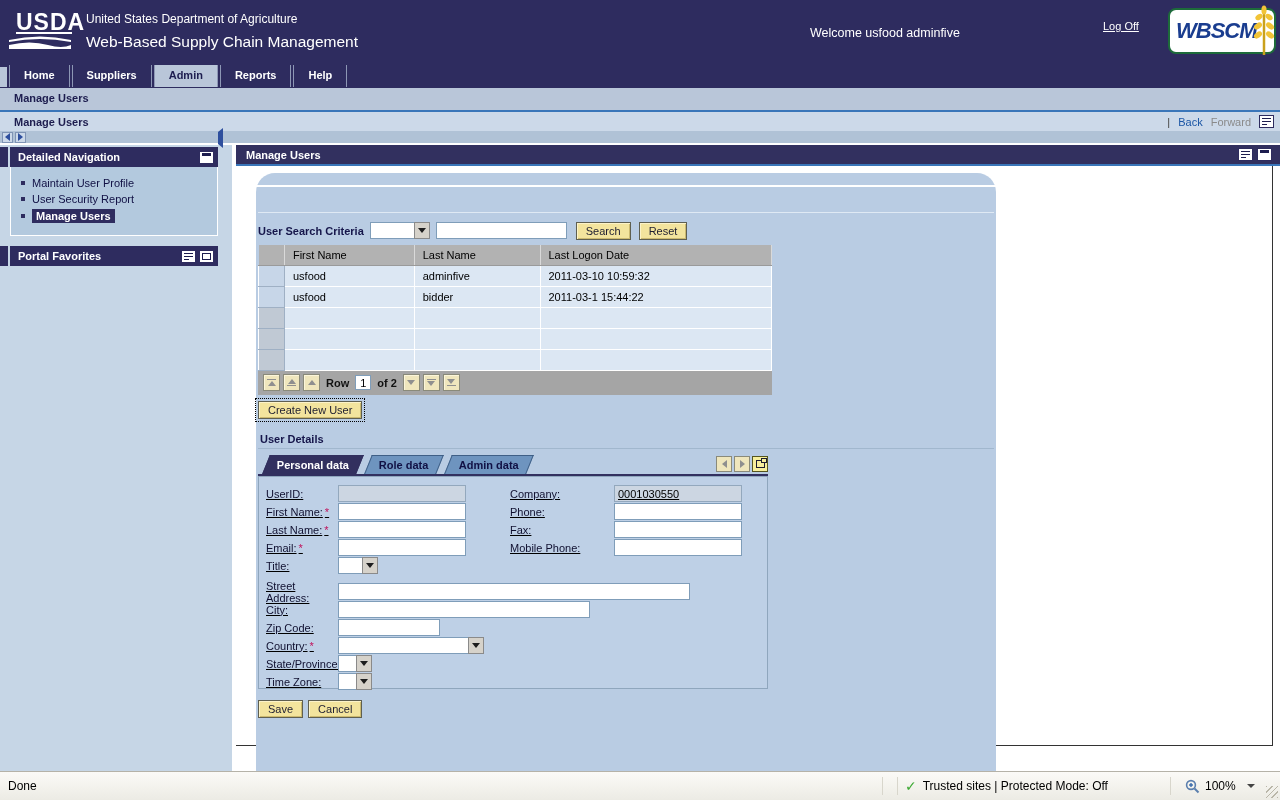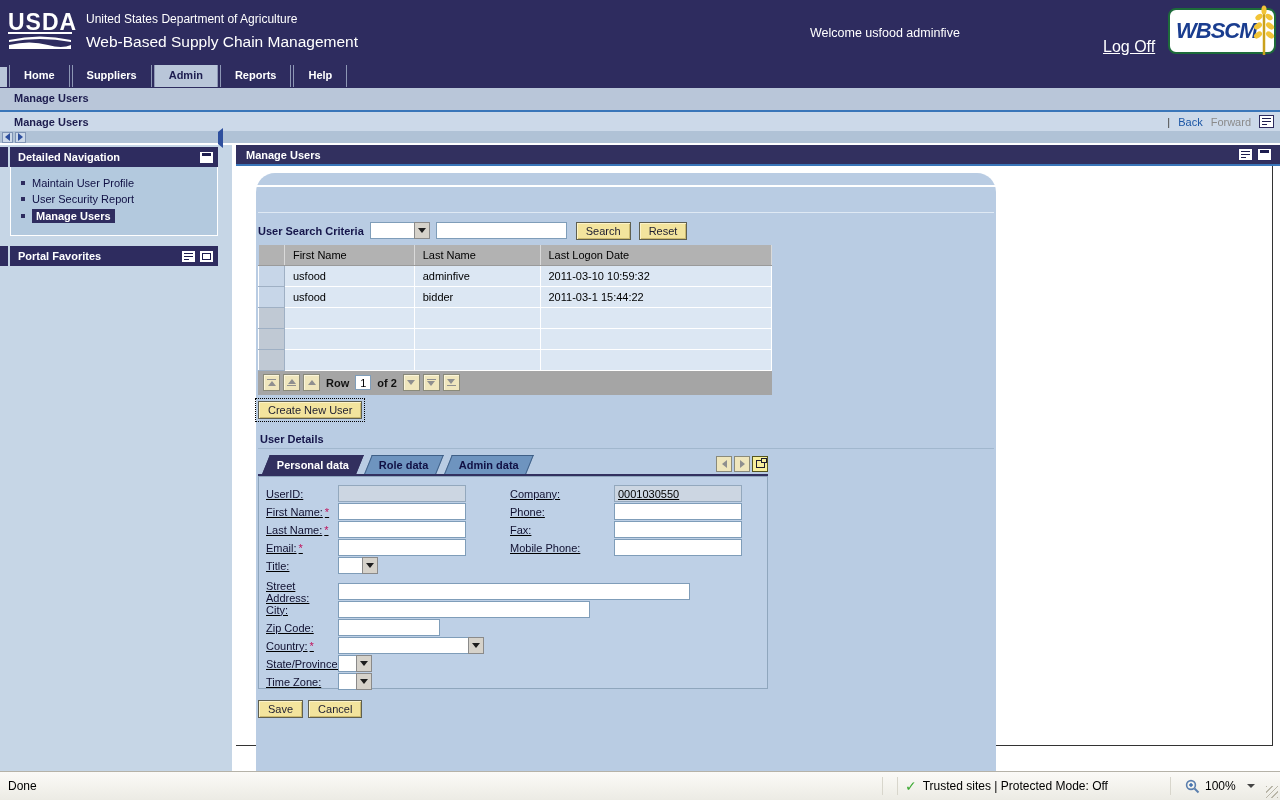--- a/index.html
+++ b/index.html
@@ -2,27 +2,27 @@
 <html><head>
 <meta charset="utf-8">
 <style>
   * { margin:0; padding:0; box-sizing:border-box; }
   html,body { width:1280px; height:800px; overflow:hidden;
     font-family:"Liberation Sans","DejaVu Sans",sans-serif; font-size:11px; color:#000; background:#fff; }
 
   
   .titlebar { height:62px; background:#2e2c5f; display:flex; align-items:center; position:relative; color:#fff; }
   .usda-logo { width:64px; margin-left:8px; text-align:center; }
-  .usda-logo .usda-word { font-weight:bold; font-size:23px; letter-spacing:1px; line-height:20px; border-bottom:2px solid #fff; }
+  .usda-logo .usda-word { font-weight:bold; font-size:23px; letter-spacing:1px; line-height:20px; border-bottom:2px solid #fff;margin-left:8px; }
   .usda-swoosh { display:block; margin-top:2px; }
   .dept { margin-left:14px; }
   .dept .agency { font-size:12px; }
   .dept .app { font-size:15.5px; margin-top:7px; }
   .welcome { position:absolute; left:810px; top:26px; font-size:12.5px; }
-  .logoff { position:absolute; left:1103px; top:38px; font-size:16px; color:#fff; text-decoration:underline; cursor:pointer; }
+  .logoff { position:absolute; left:1103px; top:20px; font-size:11px; color:#fff; text-decoration:underline; cursor:pointer; }
   .wbscm-logo { position:absolute; right:4px; top:8px; width:108px; height:46px; background:#fff; border:2px solid #1d6b3a; border-radius:8px; display:flex; align-items:center; padding-left:6px; }
   .wbscm-word { color:#1a3d8f; font-weight:bold; font-style:italic; font-size:22px; letter-spacing:-1px; }
   .wheat { position:absolute; right:-2px; top:-5px; }
 
   
   .tabbar { height:26px; background:#2e2c5f; display:flex; align-items:flex-end; border-bottom:1px solid #2e2c5f; }
   .tabbar .edge-notch { width:7px; height:20px; background:#b9c6d9; margin-right:2px; }
   .nav-tab { height:22px; padding:4px 14px 0 14px; color:#fff; font-weight:bold; border-left:1px solid #8d97b5; border-right:1px solid #8d97b5; margin-right:2px; cursor:pointer; }
   .nav-tab.active { background:#b9c6d9; color:#1d1d4f; }
   .crumb1 { height:22px; background:#b9c6d9; color:#1d1d4f; font-weight:bold; padding:4px 0 0 14px; }

